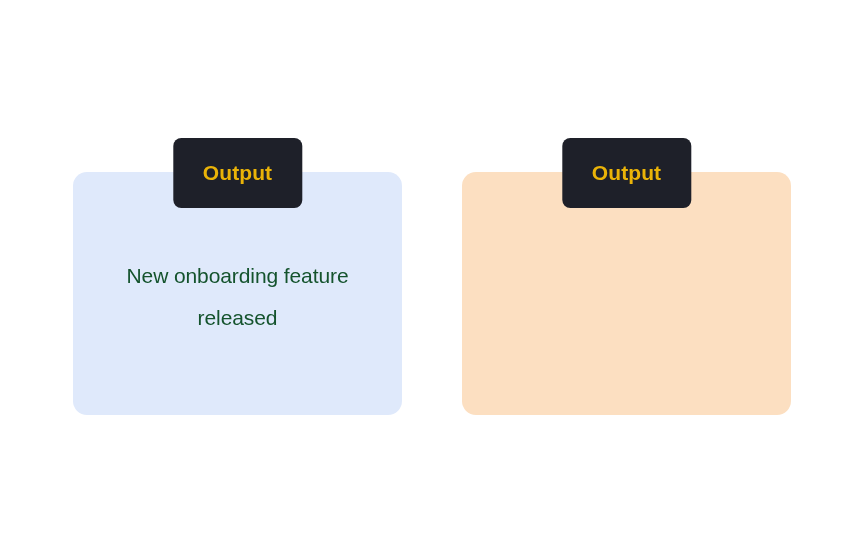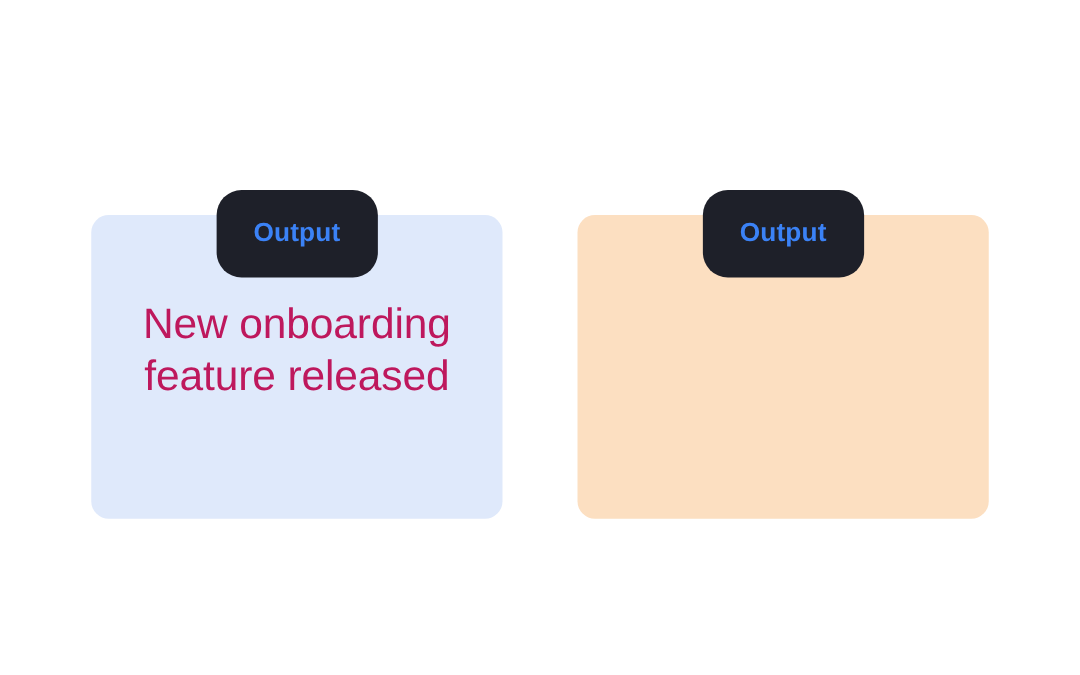--- a/index.html
+++ b/index.html
@@ -44,39 +44,38 @@
   .card.outcome { background: #fcdfc1; }
 
   .badge {
     position: absolute;
     top: -34px;
     left: 50%;
     transform: translateX(-50%);
     height: 70px;
     box-sizing: border-box;
     padding: 0 30px;
-    border-radius: 20px;
+    border-radius: 8px;
     background: #1e2029;
-    color: #3b82f6;
+    color: #eab308;
     font-size: 21px;
     font-weight: bold;
     letter-spacing: 0.1px;
     display: flex;
     align-items: center;
     justify-content: center;
     white-space: nowrap;
-    margin-top: 14px;
   }
 
   .card-text {
-    margin-top: 66px;
+    margin-top: 83px;
     width: 290px;
     text-align: center;
-    color: #be185d;
-    font-size: 34px;
+    color: #14532d;
+    font-size: 21px;
     font-weight: normal;
     line-height: 42px;
     letter-spacing: -0.1px;
   }
 </style>
 </head>
 <body>
 
 <div class="stage">
   <div class="card-row">

